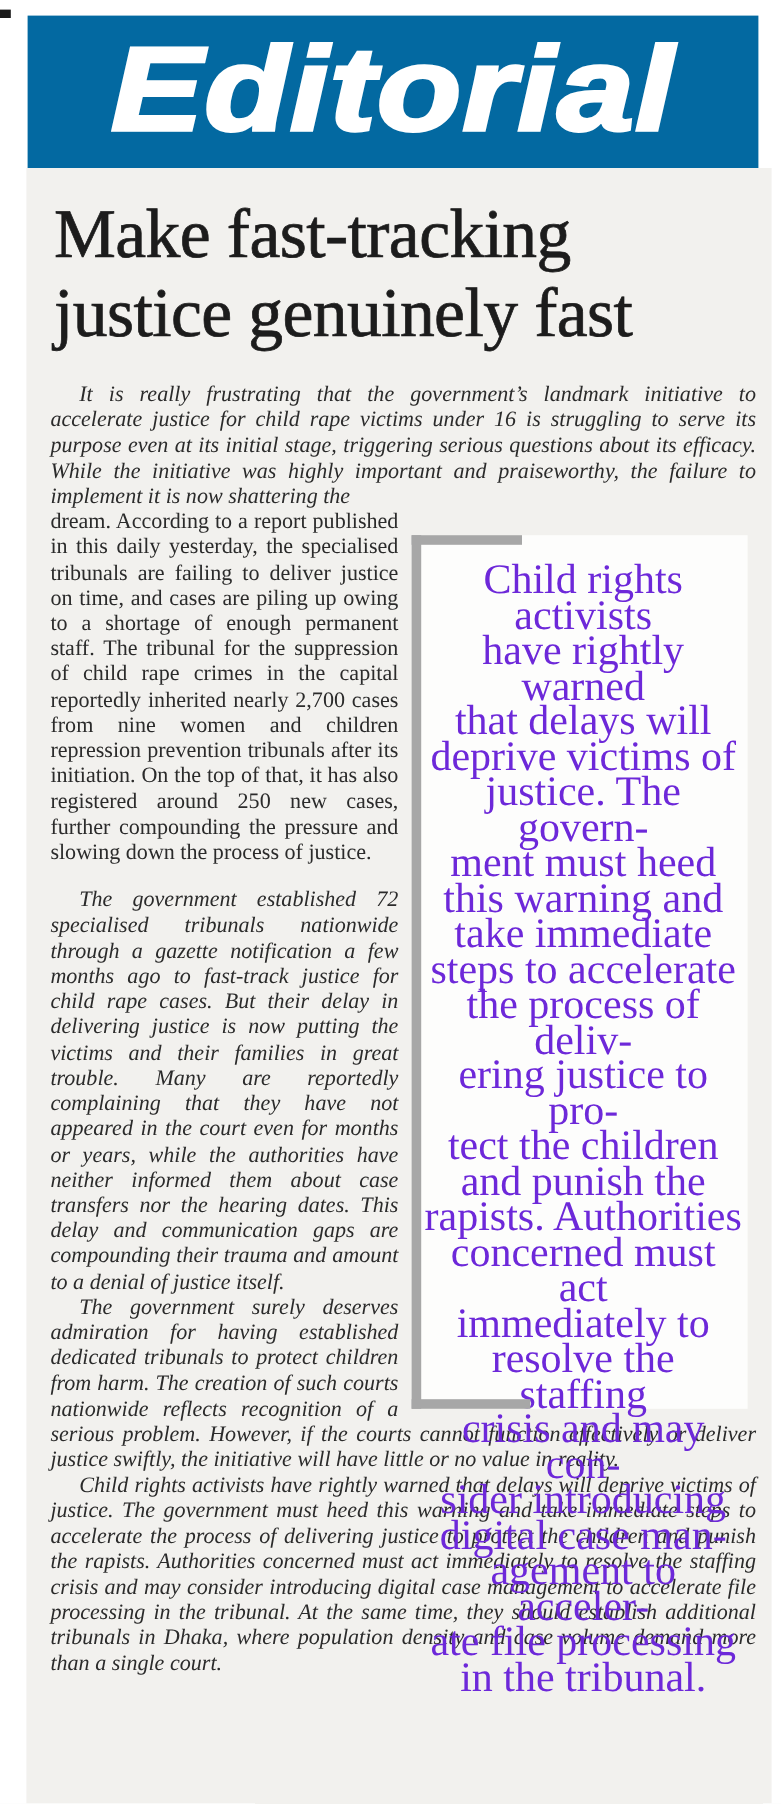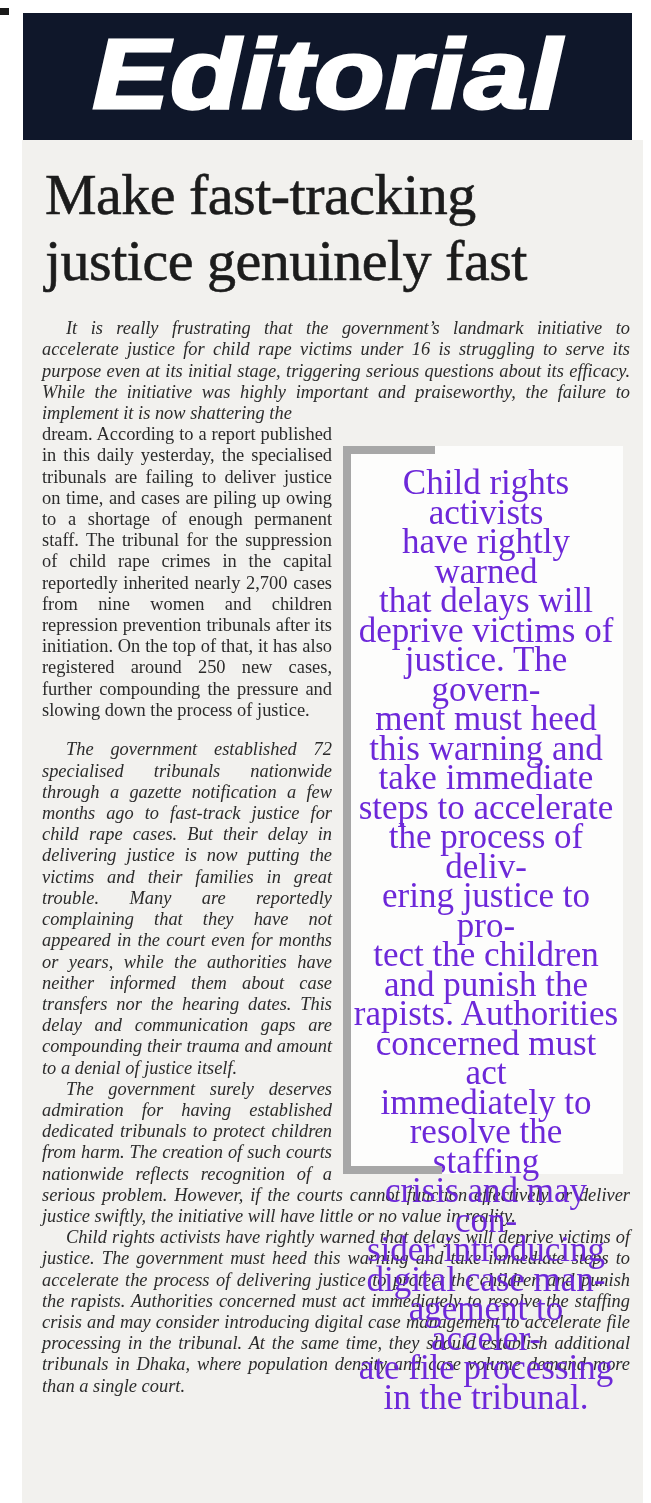--- a/index.html
+++ b/index.html
@@ -10,21 +10,21 @@
     overflow:hidden;
     font-family:"Liberation Serif", serif;
   }
   
   .corner-mark{
     position:absolute;left:0;top:8px;width:9px;height:7px;background:#1a1a1a;
   }
   
   .masthead{
     position:absolute;left:23px;top:13px;width:609px;height:127px;
-    background:#0f172a;
+    background:#0369a1;
     display:flex;align-items:center;justify-content:center;
     overflow:hidden;
   }
   .masthead-text{
     font-family:"Liberation Sans", sans-serif;
     font-weight:bold;font-style:italic;
     font-size:99px;line-height:1;
     color:#ffffff;
     -webkit-text-stroke:3px #ffffff;
     transform:scaleX(1.16);

